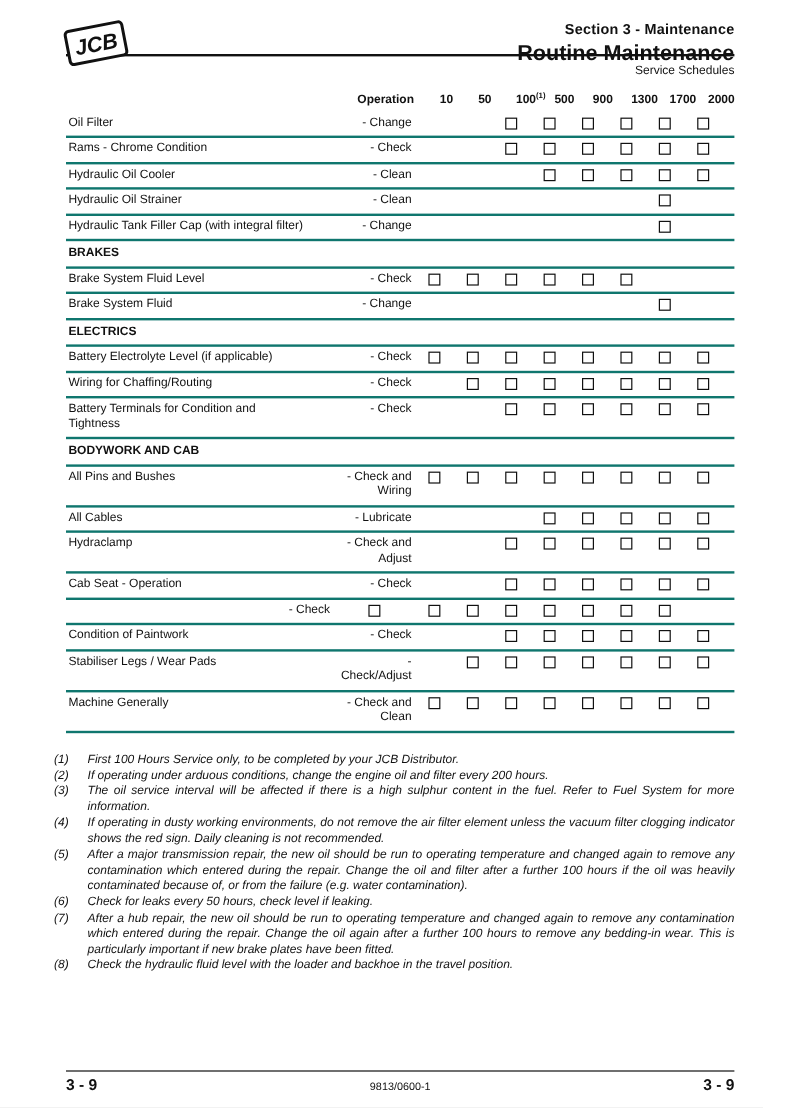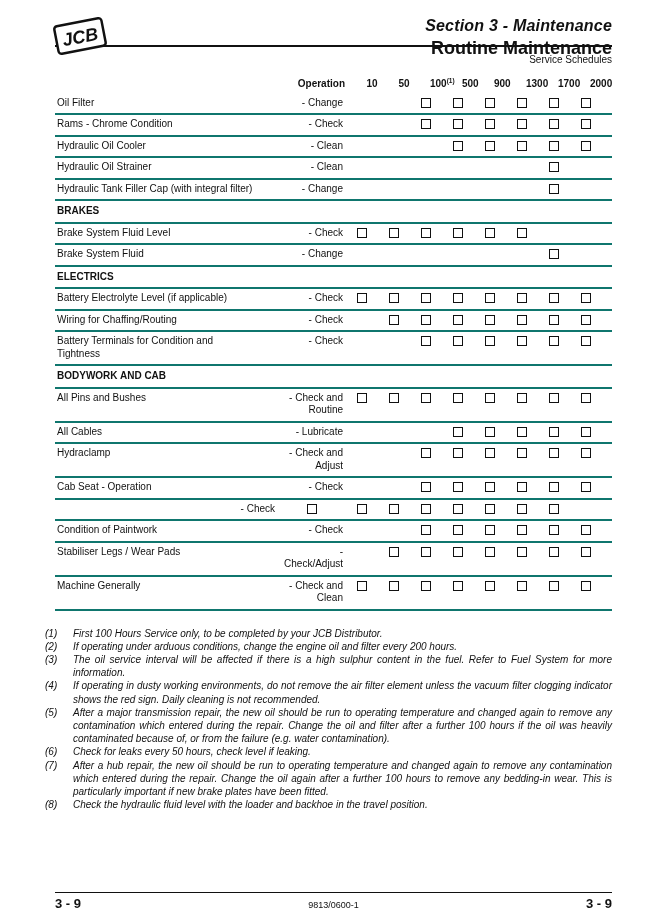--- a/index.html
+++ b/index.html
@@ -4,21 +4,21 @@
 <style>
   * { margin:0; padding:0; box-sizing:border-box; }
   html,body { background:#e8e8e8; }
   body { font-family:"Liberation Sans", sans-serif; color:#111; }
   .page { position:relative; width:665px; height:923px; background:#fff; overflow:hidden; }
 
   
   .header-band { display:flex; justify-content:space-between; align-items:flex-start; padding:13px 53px 0 50px; height:45px; }
   .logo { flex:0 0 auto; }
   .titles { text-align:right; padding-top:4px; }
-  .title { font-size:16px; font-weight:bold; letter-spacing:0.2px;font-style:italic; }
+  .title { font-size:12px; font-weight:bold; letter-spacing:0.2px; }
   .subtitle { font-size:18px; font-weight:bold; margin-top:3px; }
   .rule { border:none; border-top:2px solid #111; margin:0 53px 0 55px; }
   .service-label { text-align:right; font-size:10px; margin:7px 53px 0 0; }
 
   
   .table { margin:13px 53px 0 55px; font-size:10px; }
   .trow { display:grid; grid-template-columns:223px 68px repeat(8,32px); border-bottom:2px solid #0f766e; padding:3px 0 4px; align-items:start; }
   .trow.header-row { border-bottom:none; padding:0 0 3px; font-weight:bold;margin-top:13px; }
   .cell .line { line-height:12.5px; }
   .name-cell { padding-left:2px; padding-right:12px; }
@@ -342,21 +342,21 @@
         </div>
         <div class="trow section-row">
           <div class="section-label">BODYWORK AND CAB</div>
         </div>
         <div class="trow item-row">
           <div class="cell name-cell">
             <div class="line">All Pins and Bushes</div>
           </div>
           <div class="cell op-cell">
             <div class="line">- Check and</div>
-            <div class="line">Routine</div>
+            <div class="line">Wiring</div>
           </div>
           <div class="cell check-cell">
             <div class="checkbox"></div>
           </div>
           <div class="cell check-cell">
             <div class="checkbox"></div>
           </div>
           <div class="cell check-cell">
             <div class="checkbox"></div>
           </div>

